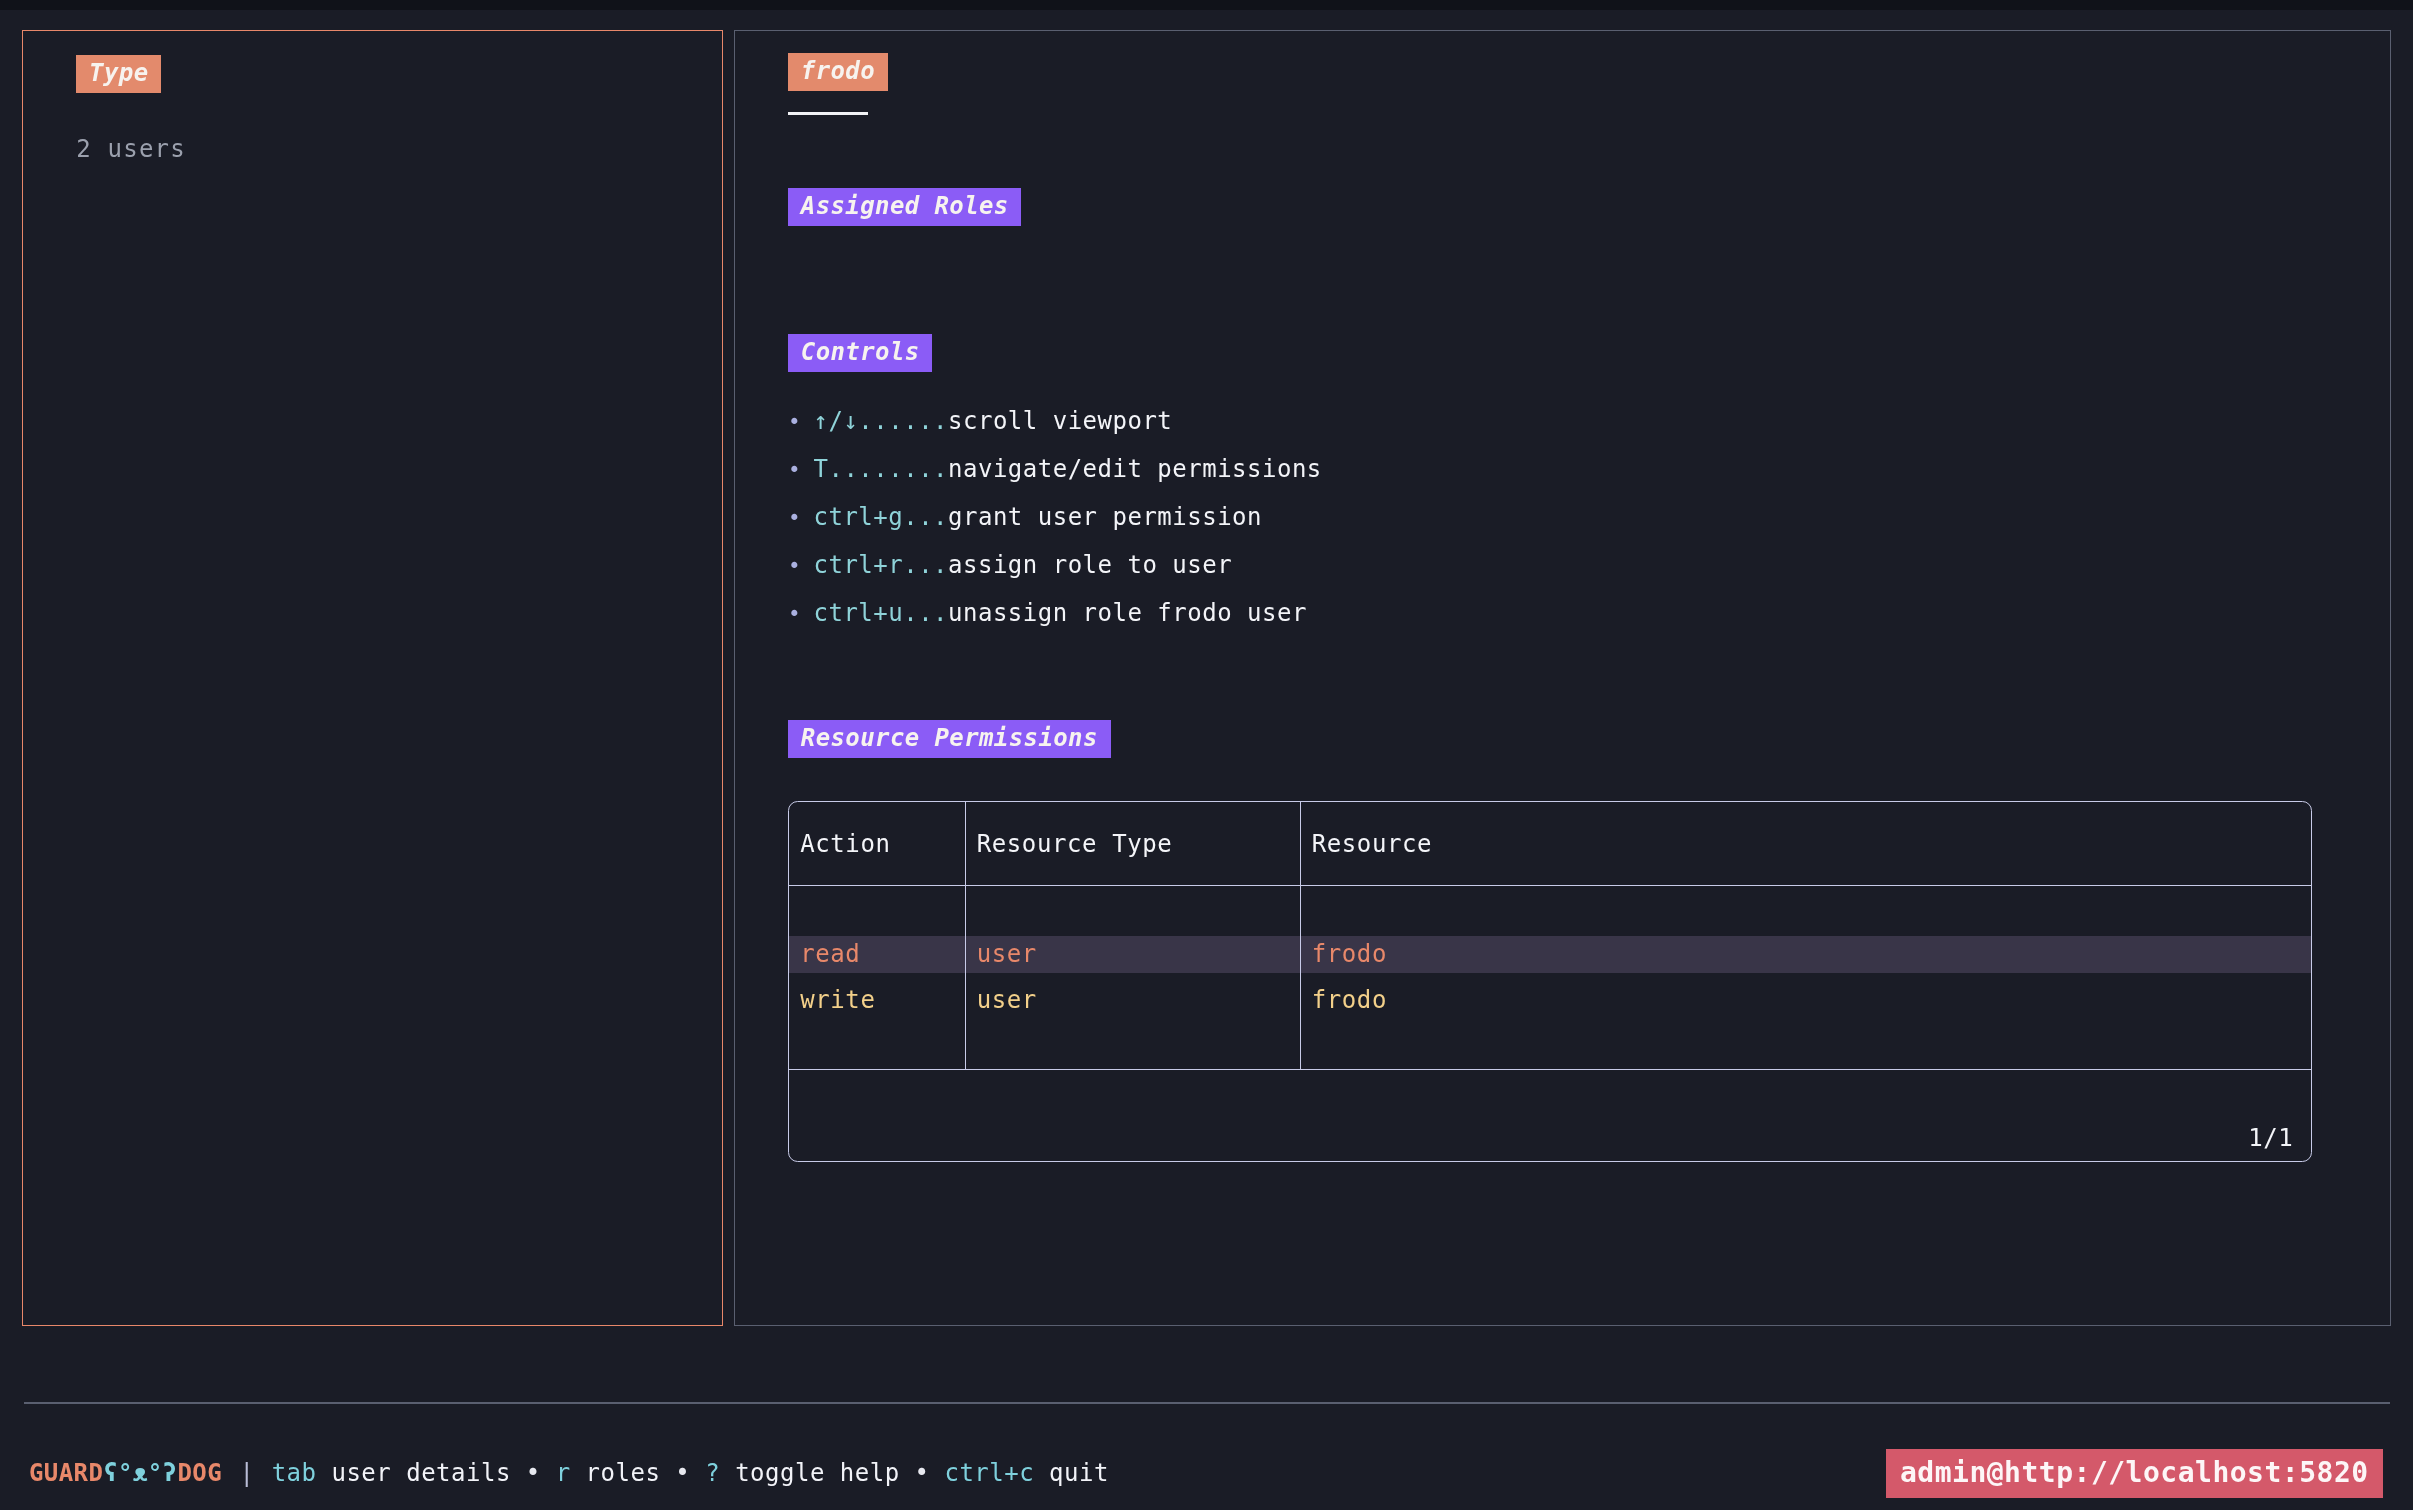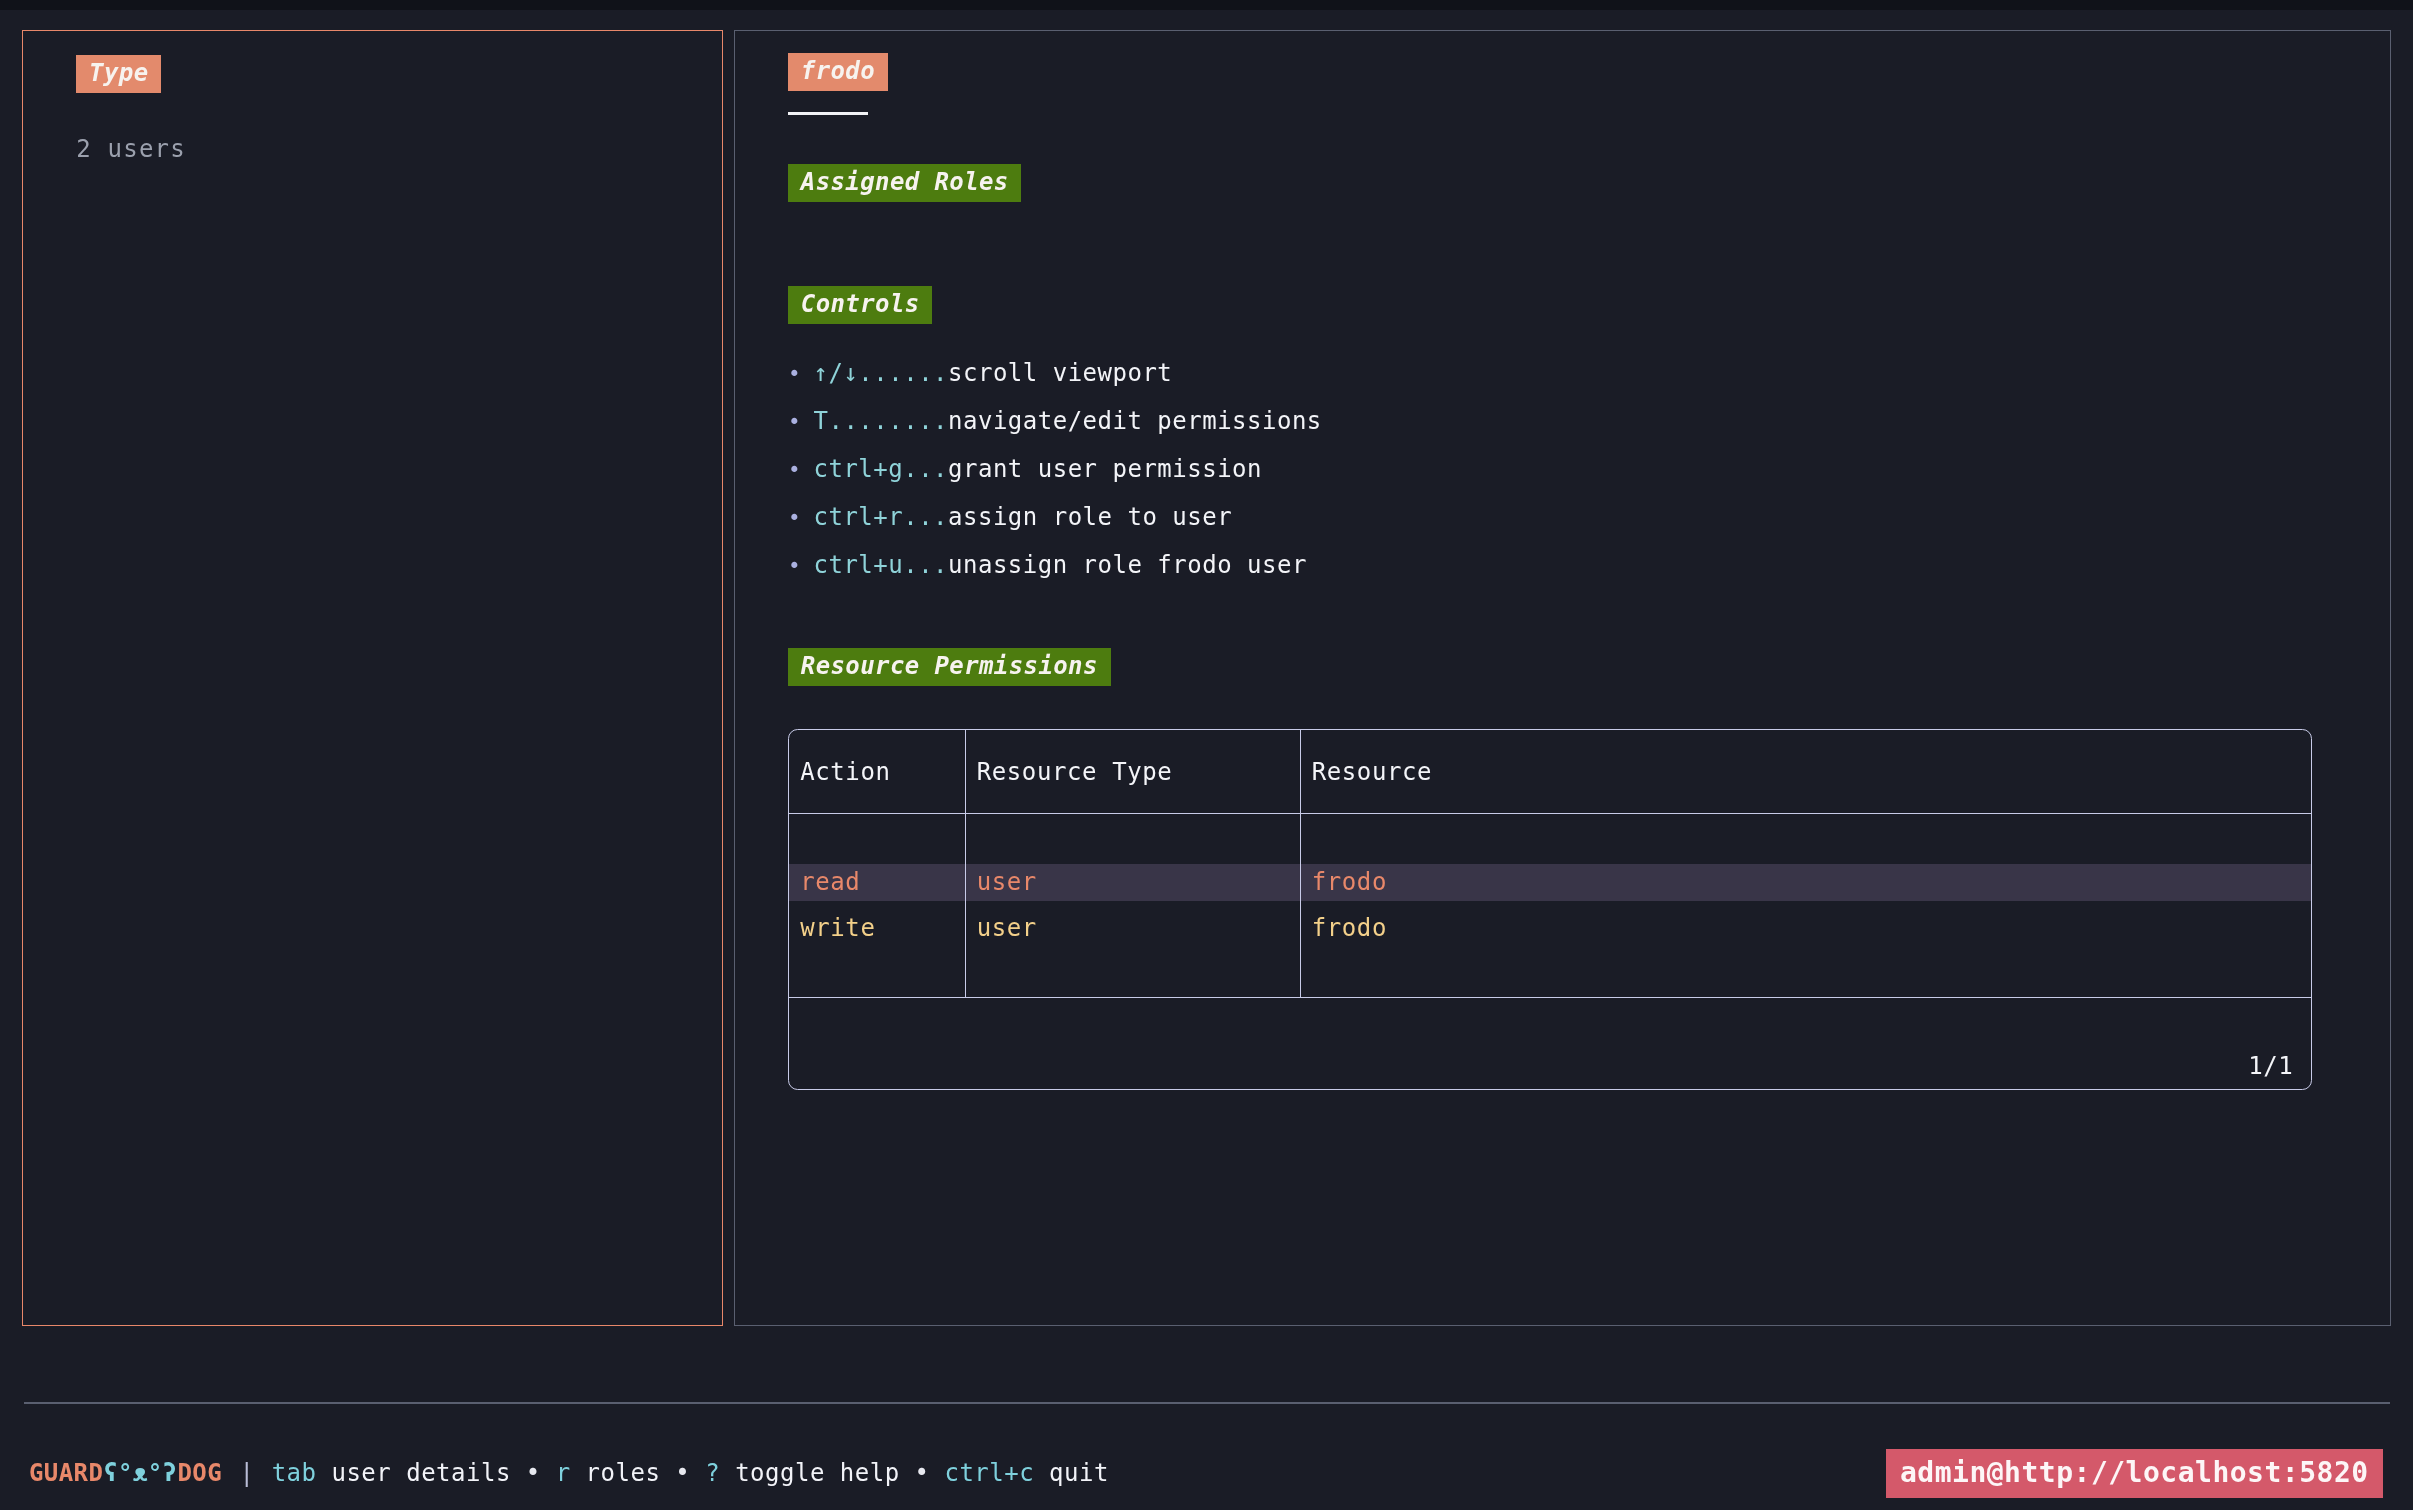--- a/index.html
+++ b/index.html
@@ -65,21 +65,21 @@
     display: inline-block;
     font-style: italic;
     font-weight: bold;
     color: #f7f3ef;
     padding: 5.6px 12.8px 7.2px 12.8px;
     font-size: 24px;
     letter-spacing: 0.4px;
     line-height: 1.05;
   }
   .badge-salmon { background: #e38a6c; }
-  .badge-blue   { background: #4d7c0f; }
+  .badge-blue   { background: #8b5cf6; margin-top: 24px; }
 
   
   .users-title-wrap { padding: 24px 0 0 53px; }
 
   .users-count {
     margin: 42px 0 0 53px;
     color: #9ba0ad;
     font-size: 24px;
     letter-spacing: 1.2px;
   }

